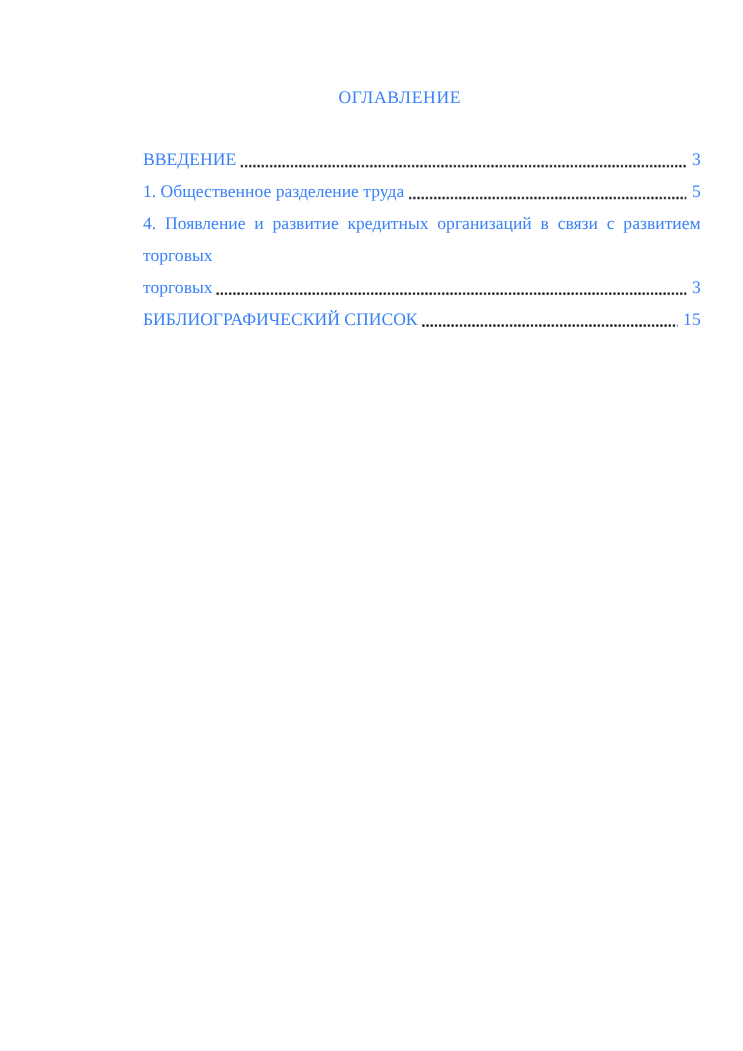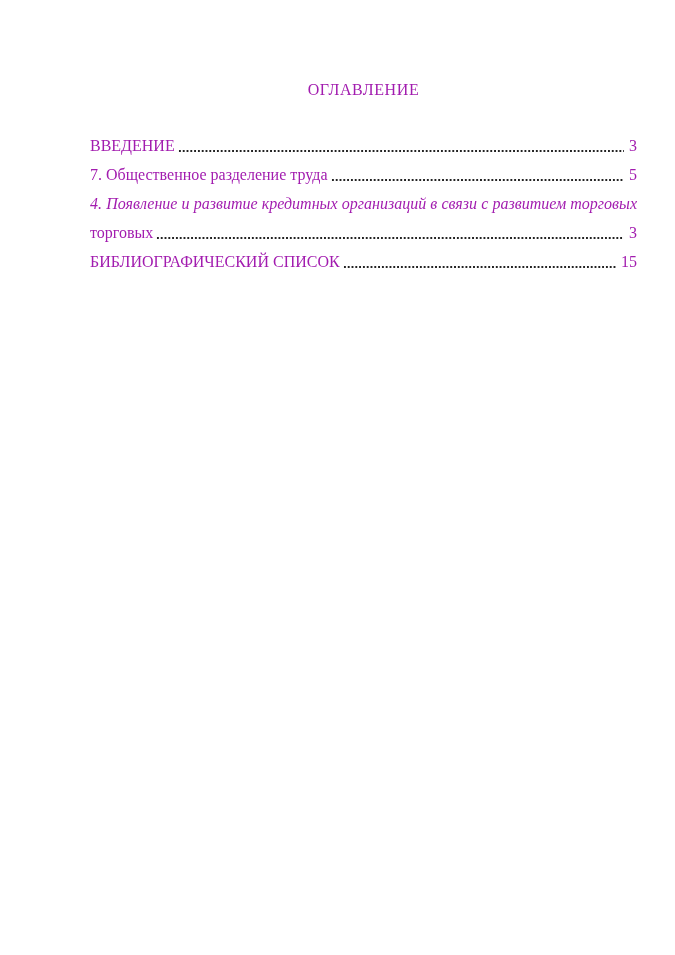--- a/index.html
+++ b/index.html
@@ -4,36 +4,36 @@
 <style>
   * { margin: 0; padding: 0; box-sizing: border-box; }
   html, body { background: #ffffff; }
   body { width: 675px; }
 
   .page {
     position: relative;
     width: 675px;
     height: 806px;
     background: #ffffff;
-    color: #a21caf;
+    color: #3b82f6;
     font-family: "Liberation Serif", "DejaVu Serif", serif;
     font-size: 16px;
     padding: 75px 38px 16px 90px;
     overflow: hidden;
   }
 
   .doc-title {
     font-size: 16px;
     font-weight: normal;
     line-height: 29px;
     text-align: center;
     letter-spacing: 0.6px;
   }
 
-  .toc { margin-top: 27px; }
+  .toc { margin-top: 27px; margin-left: 40px; }
 
   .toc-row {
     display: flex;
     align-items: baseline;
     line-height: 29px;
   }
 
   .toc-label { white-space: nowrap; }
 
   .dot-leader {
@@ -46,40 +46,39 @@
     background-repeat: repeat-x;
     background-position: 0 17.5px;
   }
 
   .toc-page { white-space: nowrap; }
 
   .wrap-line {
     line-height: 29px;
     text-align: justify;
     text-align-last: justify;
-    font-style: italic;
   }
 </style>
 </head>
 <body>
 
 <div class="page">
 
   <h1 class="doc-title">ОГЛАВЛЕНИЕ</h1>
 
   <nav class="toc">
 
     <div class="toc-row">
       <span class="toc-label">ВВЕДЕНИЕ</span>
       <span class="dot-leader"></span>
       <span class="toc-page">3</span>
     </div>
 
     <div class="toc-row">
-      <span class="toc-label">7. Общественное разделение труда</span>
+      <span class="toc-label">1. Общественное разделение труда</span>
       <span class="dot-leader"></span>
       <span class="toc-page">5</span>
     </div>
 
 
 
     <div>
       <div class="wrap-line">4. Появление и развитие кредитных организаций в связи с развитием торговых</div>
       <div class="toc-row">
         <span class="toc-label">торговых</span>

